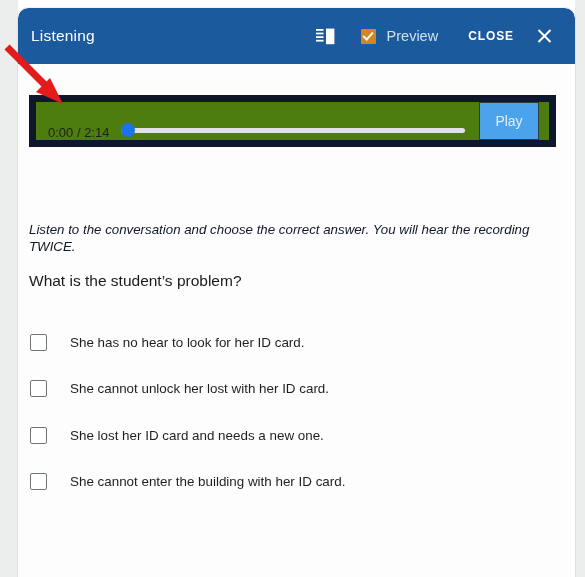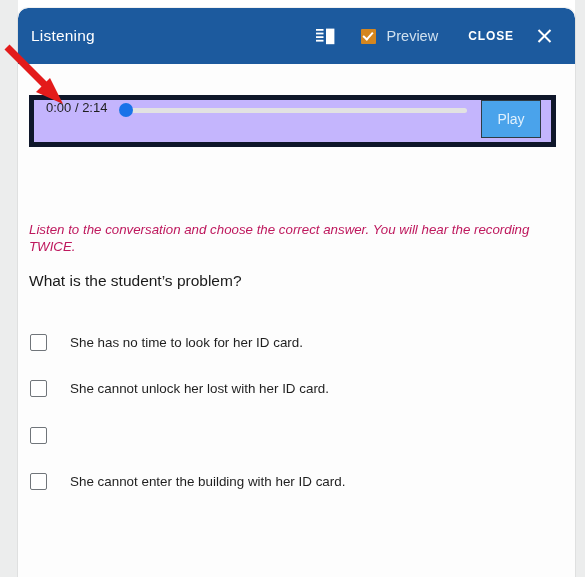--- a/index.html
+++ b/index.html
@@ -146,25 +146,25 @@
     position: relative;
   }
 
   
   #player {
     position: absolute;
     left: 11px;
     top: 31px;
     width: 527px;
     height: 52px;
-    border: 5px solid #0f172a;
-    background: #c4b5fd;
+    border: 7px solid #0f172a;
+    background: #4d7c0f;
     box-sizing: border-box;
     display: flex;
-    align-items: flex-start;
+    align-items: flex-end;
     padding: 0 10px 0 12px;
   }
   #player-time {
     font-size: 13px;
     color: #1f1f1f;
     flex: 0 0 auto;
     margin-right: 12px;
     white-space: nowrap;
   }
   #player-track-wrap {
@@ -208,21 +208,21 @@
   }
 
   
   #instruction {
     position: absolute;
     left: 11px;
     top: 157px;
     width: 530px;
     font-style: italic;
     font-size: 13.3px;
-    color: #be185d;
+    color: #0f172a;
     line-height: 1.3;
   }
 
   
   #question {
     position: absolute;
     left: 11px;
     top: 208px;
     font-size: 15.5px;
     font-weight: normal;
@@ -316,30 +316,31 @@
       </div>
 
       <div id="instruction">Listen to the conversation and choose the correct answer. You will hear the recording TWICE.</div>
 
       <div id="question">What is the student’s problem?</div>
 
       <div id="options">
 
         <div class="option">
           <span class="option-box"></span>
-          <span class="option-label">She has no time to look for her ID card.</span>
+          <span class="option-label">She has no hear to look for her ID card.</span>
         </div>
 
         <div class="option">
           <span class="option-box"></span>
           <span class="option-label">She cannot unlock her lost with her ID card.</span>
         </div>
 
         <div class="option">
           <span class="option-box"></span>
+          <span class="option-label">She lost her ID card and needs a new one.</span>
         </div>
 
         <div class="option">
           <span class="option-box"></span>
           <span class="option-label">She cannot enter the building with her ID card.</span>
         </div>
 
       </div>
     </div>
   </div>

